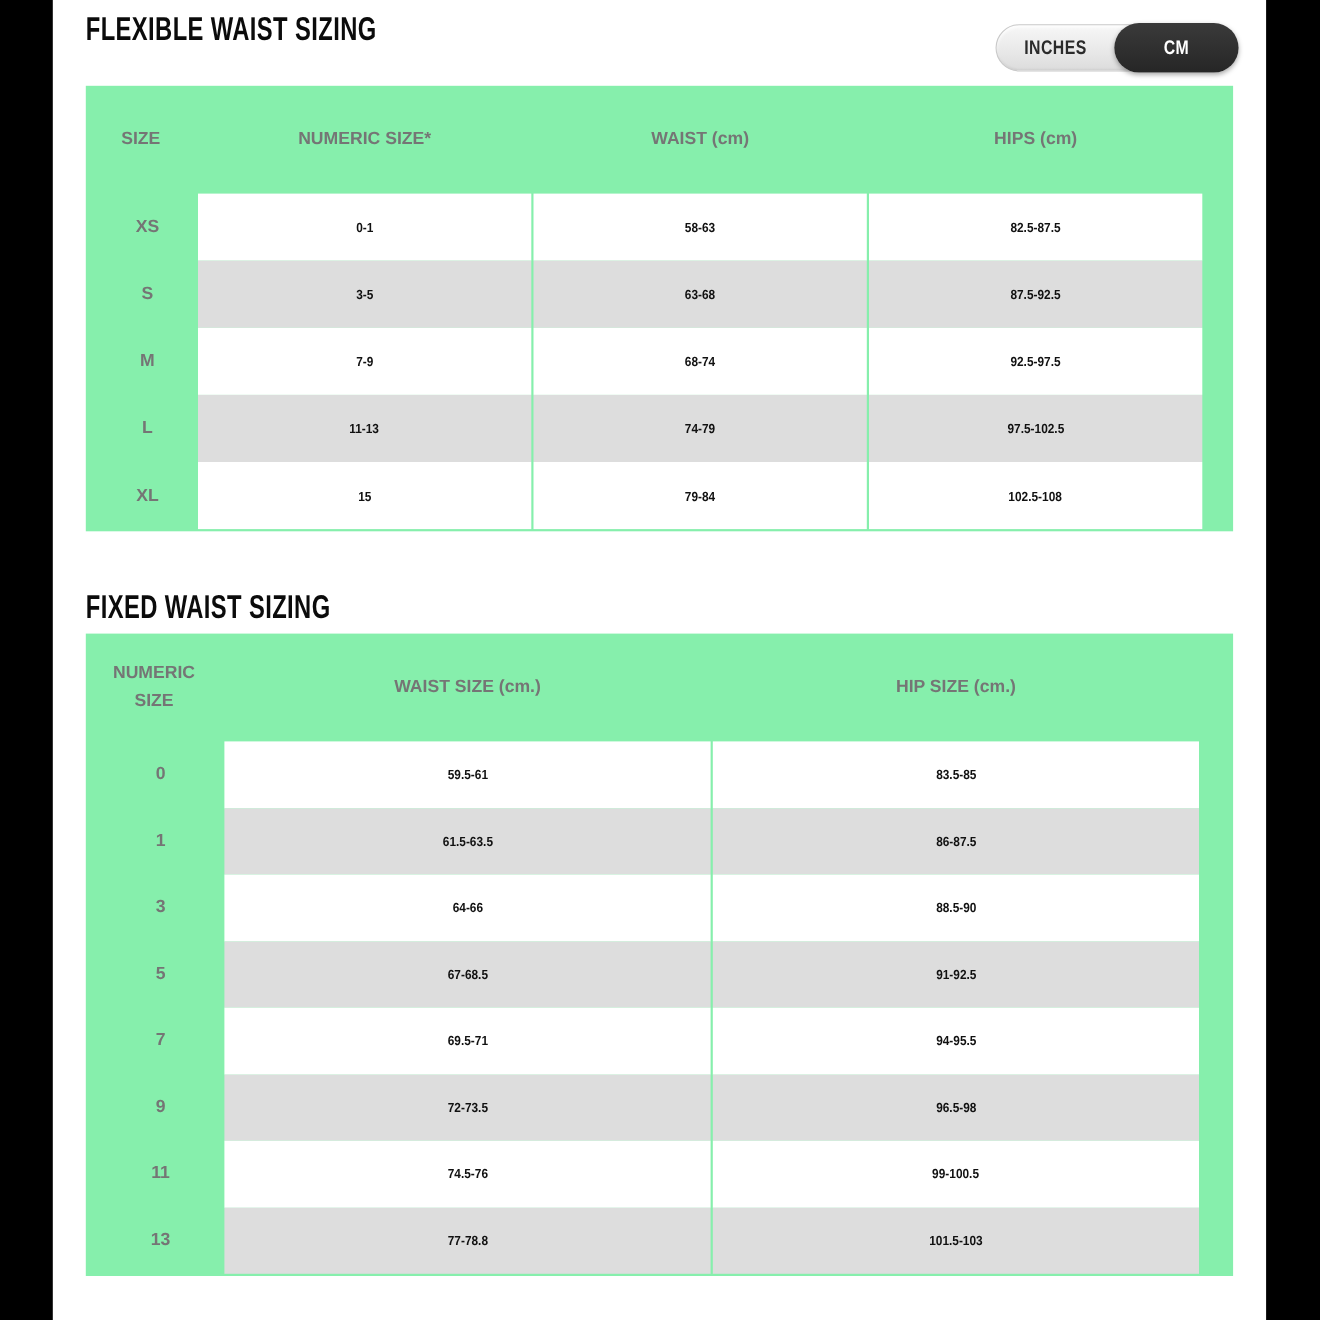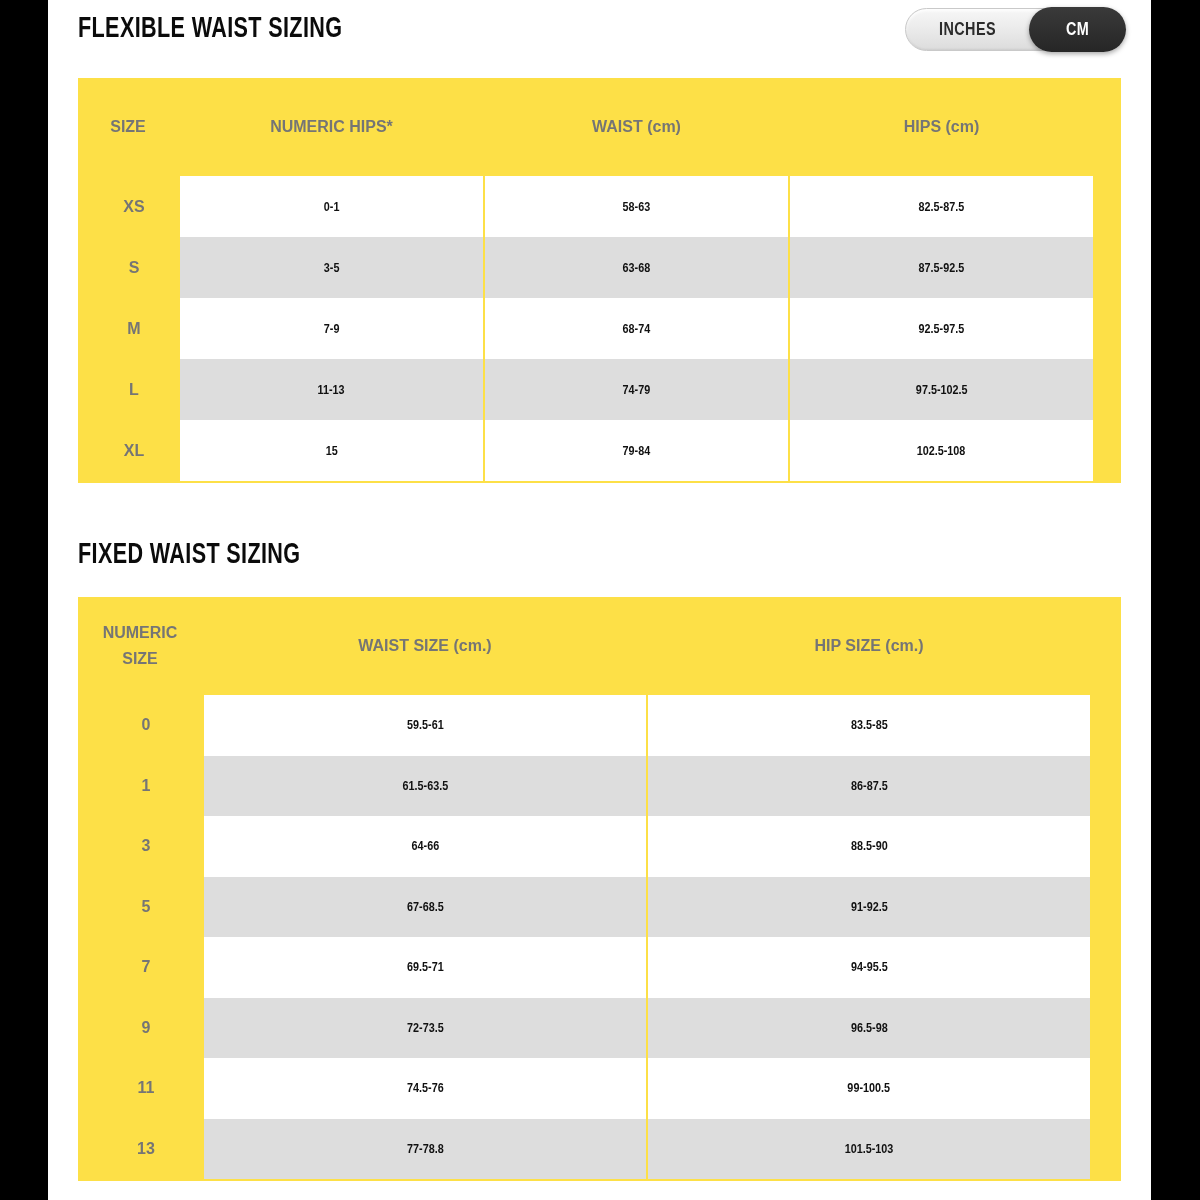--- a/index.html
+++ b/index.html
@@ -23,50 +23,50 @@
     height:78px;box-sizing:border-box;
     padding:0 26px 0 30px;
   }
   h2.sec-title{
     margin:12px 0 0 0;
     font-size:30px;line-height:30px;font-weight:700;
     color:#0b0b0b;letter-spacing:0.5px;
     transform:scaleX(0.72);transform-origin:left center;
     white-space:nowrap;
   }
-  .head2{height:114px;box-sizing:border-box;padding:55px 37px 0 30px;}
+  .head2{height:93px;box-sizing:border-box;padding:55px 37px 0 30px;}
   .head2 h2.sec-title{margin:0;}
 
   
   .toggle{
-    position:relative;margin-top:8px;
+    position:relative;margin-top:22px;
     width:220px;height:43px;box-sizing:border-box;
     border:1px solid #c9c9c9;border-radius:22px;
     background:linear-gradient(180deg,#f7f7f7 0%,#e9e9e9 55%,#dcdcdc 100%);
     box-shadow:inset 0 2px 3px rgba(255,255,255,0.9), inset 0 -1px 2px rgba(0,0,0,0.08);
     display:flex;align-items:stretch;
     cursor:pointer;
   }
   .toggle-opt{
     display:flex;align-items:center;justify-content:center;
     font-weight:700;font-size:18px;
   }
   .opt-inches{flex:1;color:#2b2b2b;}
   .opt-cm{
-    width:97px;margin:-2px -2px -2px 0;height:45px;
+    width:113px;margin:-2px -2px -2px 0;height:45px;
     background:linear-gradient(180deg,#3a3a3a,#262626);
     border-radius:24px;color:#fff;
     box-shadow:0 2px 5px rgba(0,0,0,0.35);
   }
   .cond{display:inline-block;transform:scaleX(0.8);letter-spacing:0.5px;}
 
   
   .tbl{
     display:grid;column-gap:2px;row-gap:0;
-    background:#fde047;
+    background:#86efac;
     margin:0 30px;
     padding:0 0 2px 0;
   }
   .tbl1{
     grid-template-columns:100px 303px 303px 303px;
     grid-template-rows:98px repeat(5,61px);
   }
   .tbl2{
     grid-template-columns:124px 442px 442px;
     grid-template-rows:98px repeat(8,60.5px);
@@ -97,21 +97,21 @@
         <span class="cond">CM</span>
       </span>
     </div>
   </div>
 
   <div class="tbl tbl1">
     <div class="c hc">
         <span>SIZE</span>
       </div>
     <div class="c hc">
-        <span>NUMERIC HIPS*</span>
+        <span>NUMERIC SIZE*</span>
       </div>
     <div class="c hc">
         <span>WAIST (cm)</span>
       </div>
     <div class="c hc">
         <span>HIPS (cm)</span>
       </div>
 
     <div class="c lab">
         <span>XS</span>

